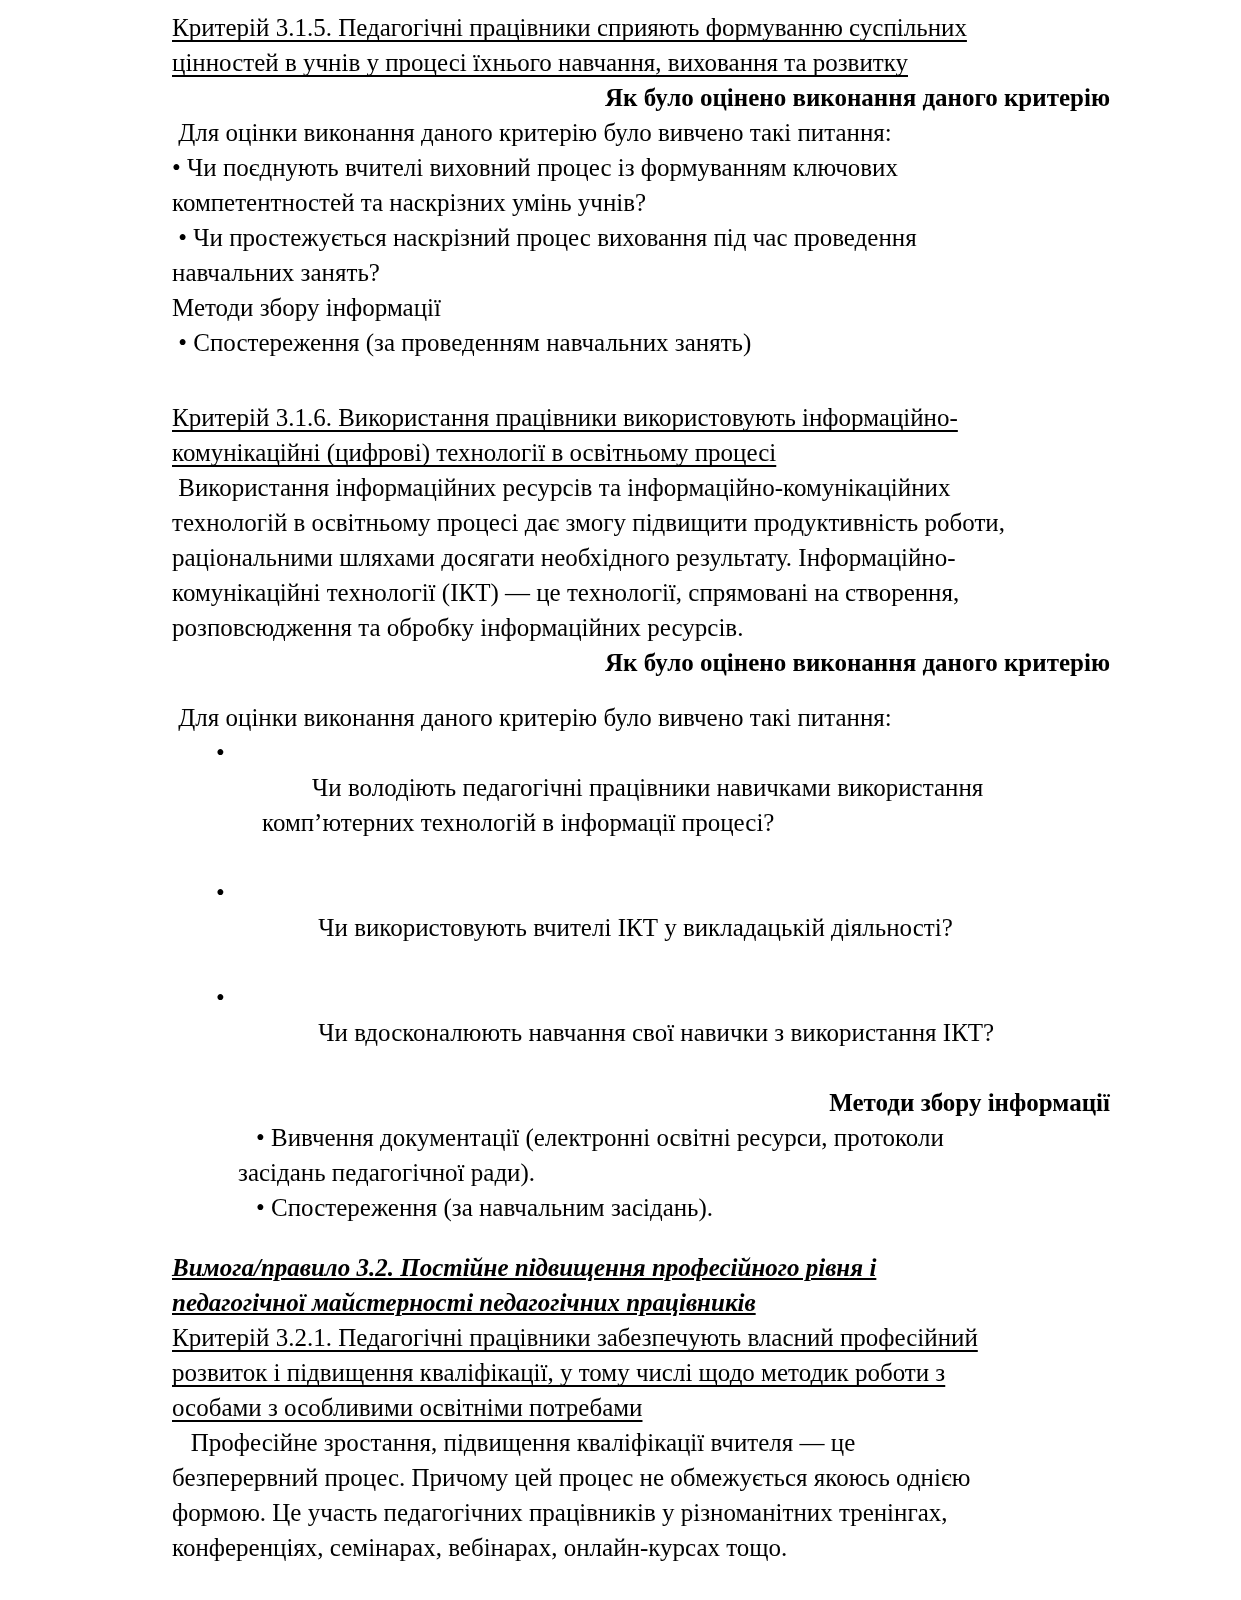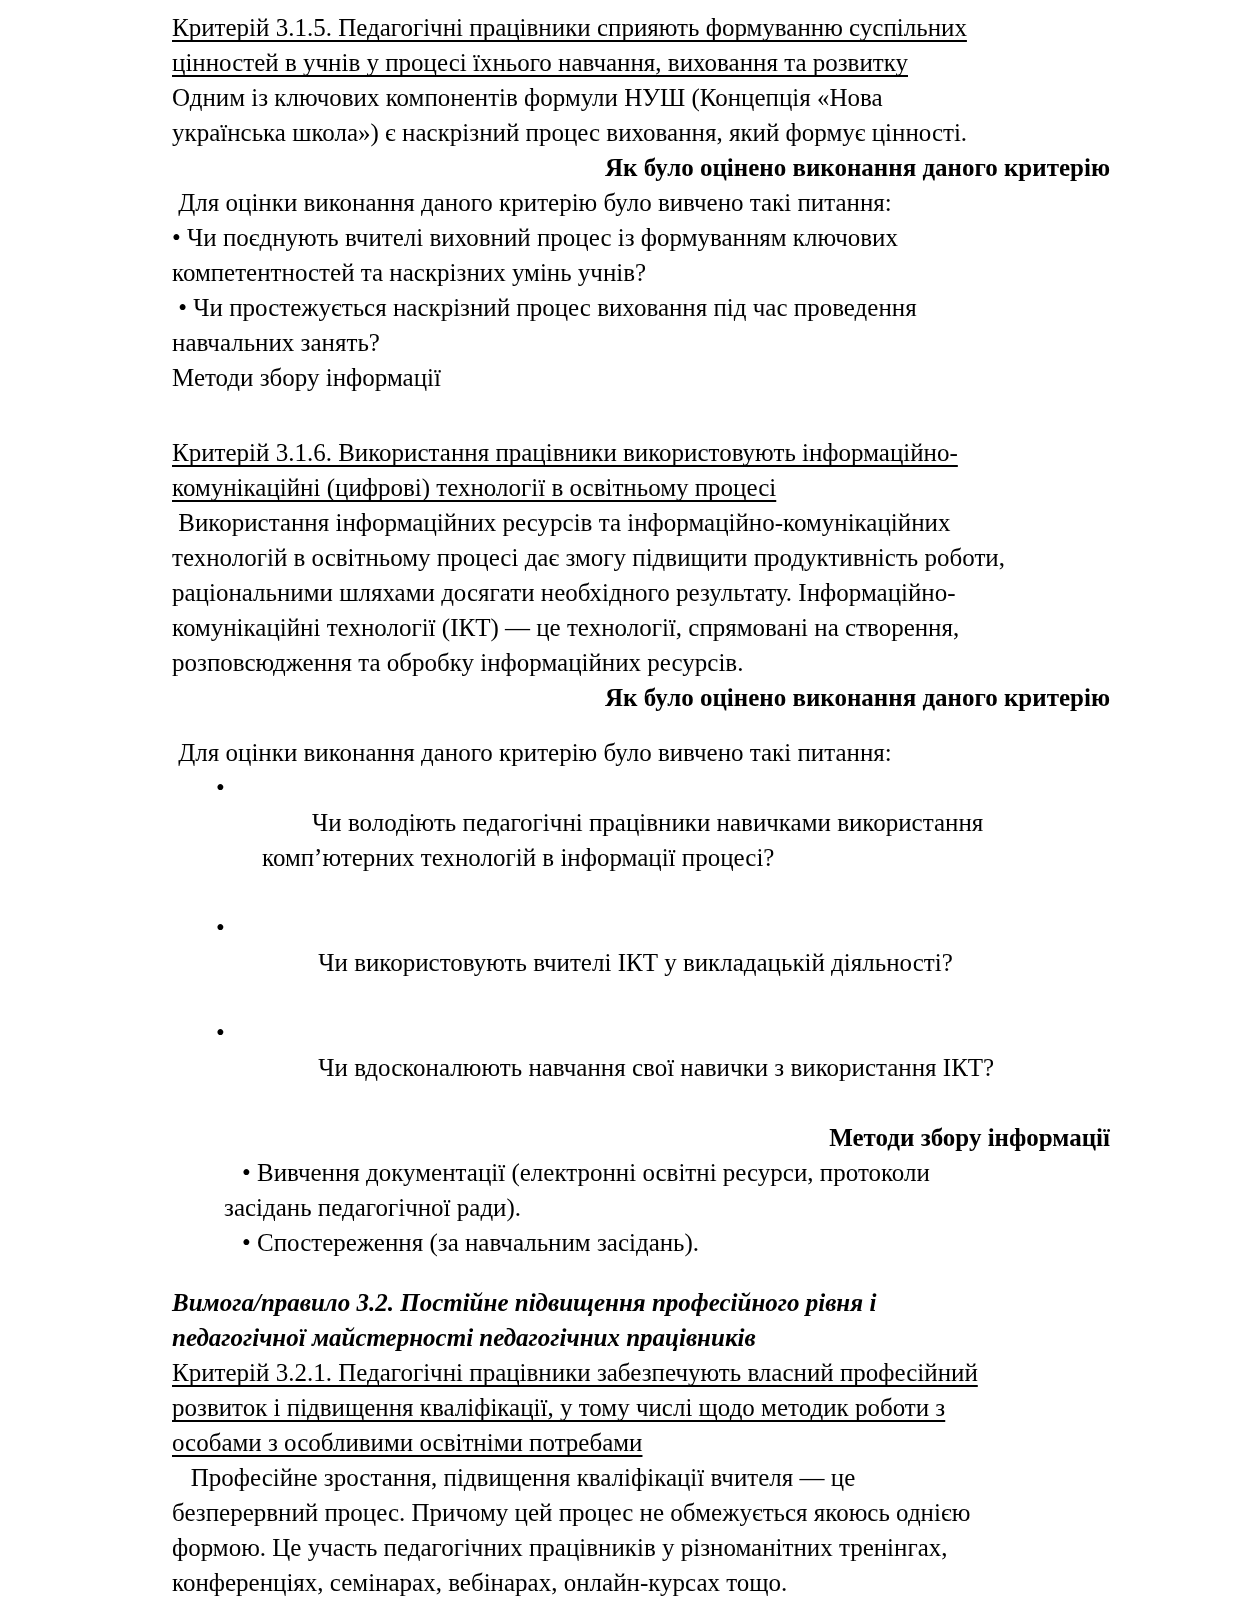--- a/index.html
+++ b/index.html
@@ -33,28 +33,28 @@
     white-space: pre-wrap;
     text-align: left;
   }
   .underline {
     text-decoration: underline;
     text-decoration-skip-ink: none;
     text-underline-offset: 4px;
     text-decoration-thickness: 1.5px;
   }
   .bold { font-weight: bold; }
-  .bold-italic { font-weight: bold; font-style: italic; }
+  .bold-italic { font-weight: bold; font-style: italic; text-decoration: underline; }
   .center {
     width: 938px;
     text-align: right;
   }
   
   .indent-block {
-    margin-left: 52px;
+    margin-left: 66px;
     text-indent: 18px;
   }
   
   .q-list { margin: 0; padding: 0; }
   .li {
     position: relative;
     padding-left: 90px;
     margin: 0;
     font-size: 25px;
     line-height: 35px;
@@ -73,29 +73,28 @@
   .gap-before-32    { margin-top: 25px; }
 </style>
 </head>
 <body>
 
 <div class="page">
   <div class="content">
 
     <div class="par underline">Критерій 3.1.5. Педагогічні працівники сприяють формуванню суспільних
 цінностей в учнів у процесі їхнього навчання, виховання та розвитку</div>
-    <div class="par">Одним із ключових компонентів формули НУШ (Концепція «Нова
-українська школа») є наскрізний процес виховання, який формує цінності.</div>
     <div class="par bold center">Як було оцінено виконання даного критерію</div>
     <div class="par"> Для оцінки виконання даного критерію було вивчено такі питання:</div>
     <div class="par">• Чи поєднують вчителі виховний процес із формуванням ключових
 компетентностей та наскрізних умінь учнів?</div>
     <div class="par"> • Чи простежується наскрізний процес виховання під час проведення
 навчальних занять?</div>
     <div class="par">Методи збору інформації</div>
+    <div class="par"> • Спостереження (за проведенням навчальних занять)</div>
 
     <div class="par underline gap-before-316">Критерій 3.1.6. Використання працівники використовують інформаційно-
 комунікаційні (цифрові) технології в освітньому процесі</div>
     <div class="par"> Використання інформаційних ресурсів та інформаційно-комунікаційних
 технологій в освітньому процесі дає змогу підвищити продуктивність роботи,
 раціональними шляхами досягати необхідного результату. Інформаційно-
 комунікаційні технології (ІКТ) — це технології, спрямовані на створення,
 розповсюдження та обробку інформаційних ресурсів.</div>
     <div class="par bold center">Як було оцінено виконання даного критерію</div>
     <div class="par gap-blank-small"> Для оцінки виконання даного критерію було вивчено такі питання:</div>

